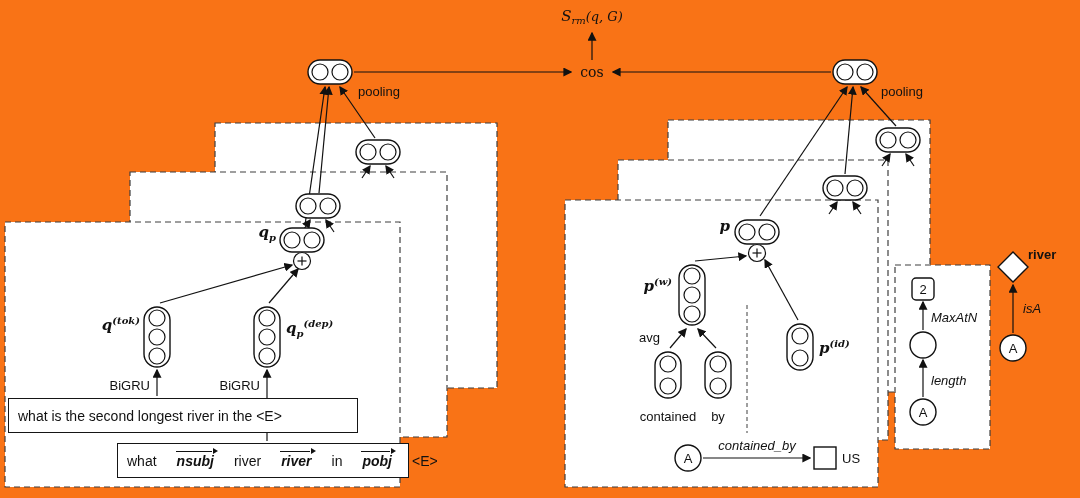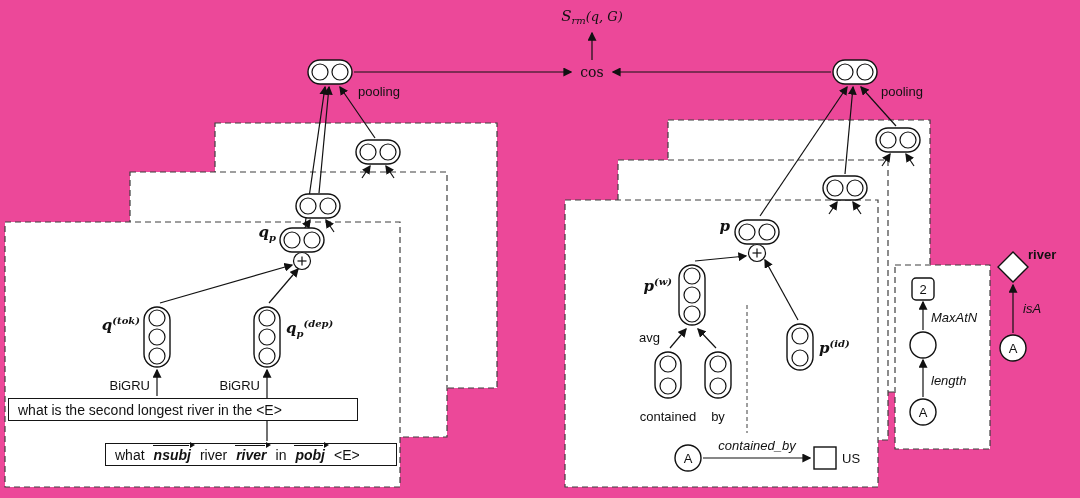--- a/index.html
+++ b/index.html
@@ -1,40 +1,40 @@
 <!DOCTYPE html>
 <html><head>
 <meta charset="utf-8">
 <style>
   html,body{margin:0;padding:0;background:#ffffff;}
-  #figure{position:relative;width:1080px;height:498px;background:#ec4899;overflow:hidden;
+  #figure{position:relative;width:1080px;height:498px;background:#f97316;overflow:hidden;
           font-family:"Liberation Sans",sans-serif;color:#111;text-align:center;}
   #diagram{position:absolute;left:0;top:0;}
 
   
   .lbl{font:13px "Liberation Sans",sans-serif;fill:#111;}
   .lbl-i{font-style:italic;}
   .lbl-b{font-weight:bold;}
   .math{font-family:"DejaVu Serif",serif;font-style:italic;font-weight:bold;font-size:15px;fill:#111;}
   .scr{font-size:10px;}
   .score{font-family:"DejaVu Serif",serif;font-style:italic;font-size:15px;fill:#111;}
   .roman{font-family:"DejaVu Serif",serif;font-size:14px;fill:#111;}
 
   
   .shape{fill:#ffffff;stroke:#111111;stroke-width:1.4;}
   .thin{stroke-width:1.2;}
   .arrow{stroke:#111111;stroke-width:1.2;fill:none;marker-end:url(#ah);}
   .panel{fill:#ffffff;stroke:#3f3f3f;stroke-width:1.2;stroke-dasharray:6 4;}
   .sep{stroke:#3f3f3f;stroke-width:1;stroke-dasharray:4 3;fill:none;}
 
   
-  .sent-box{position:absolute;height:23px;background:#fff;border:1.6px solid #151515;
+  .sent-box{position:absolute;height:35px;background:#fff;border:1.6px solid #151515;
             box-sizing:border-box;display:flex;align-items:center;
             font:14px "Liberation Sans",sans-serif;color:#111;padding:0 9px;white-space:nowrap;}
-  #sent2{gap:9px;}
+  #sent2{gap:20px;margin-left:12px;}
   .tok{display:inline-block;}
   .arc{font-style:italic;position:relative;font-weight:bold;}
   .arc::before{content:"";position:absolute;left:-1px;right:2px;top:-2px;border-top:1.3px solid #111;}
   .arc::after{content:"";position:absolute;right:-4px;top:-5px;width:0;height:0;
               border:3px solid transparent;border-left:5px solid #111;border-right:0;}
 </style>
 </head>
 <body>
 
 <div id="figure">

